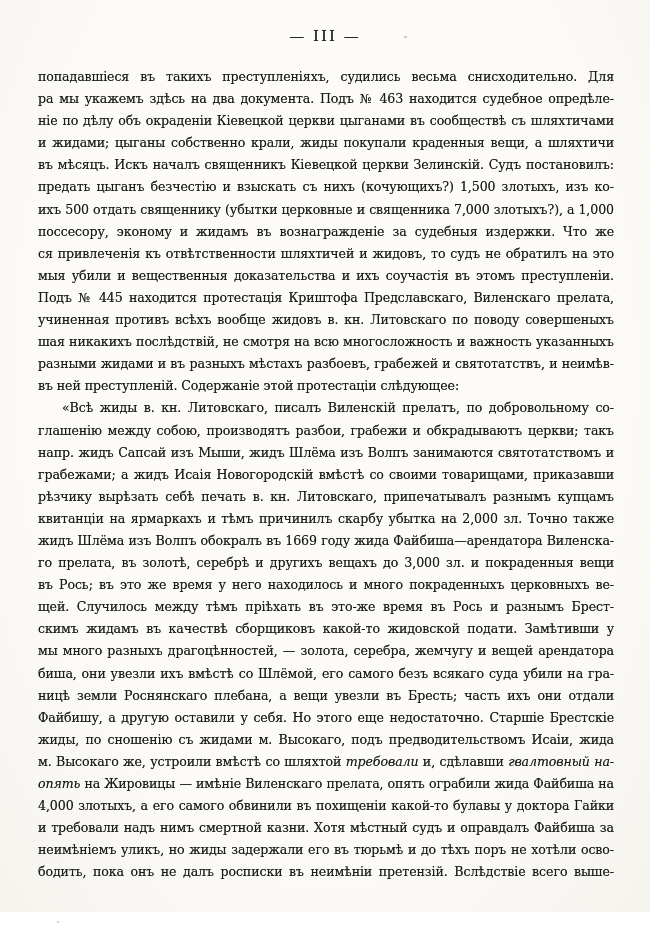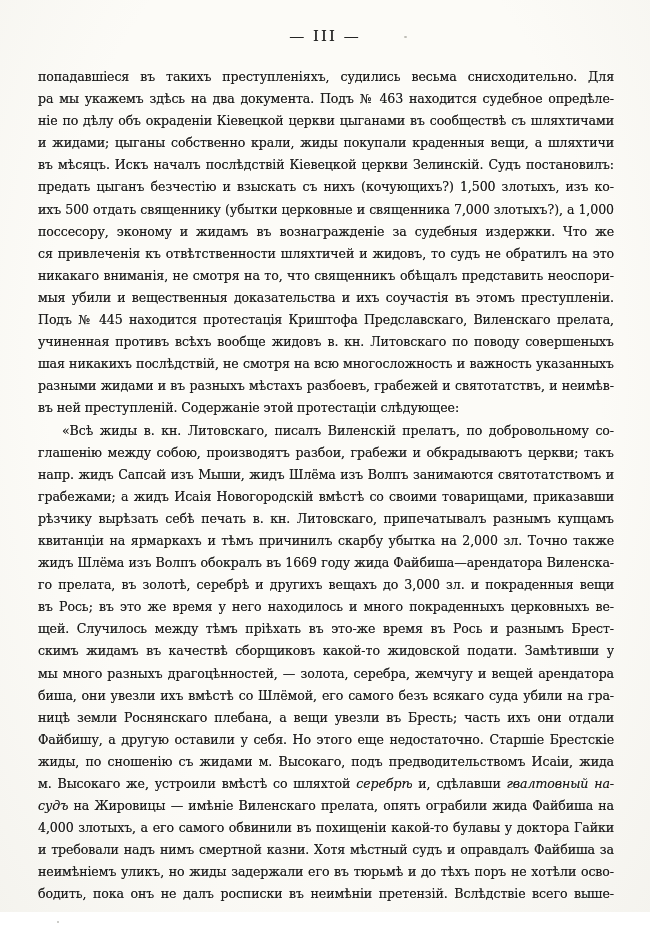--- a/index.html
+++ b/index.html
@@ -72,26 +72,25 @@
 
 <div class="page">
   <div class="pagenum">— III —</div>
   <div class="speck s1"></div>
   <div class="speck s2"></div>
   <div class="body-text">
       <div class="line"><span>попадавшіеся въ такихъ преступленіяхъ, судились весьма снисходительно. Для примѣ-</span></div>
       <div class="line"><span>ра мы укажемъ здѣсь на два документа. Подъ № 463 находится судебное опредѣле-</span></div>
       <div class="line"><span>ніе по дѣлу объ окраденіи Кіевецкой церкви цыганами въ сообществѣ съ шляхтичами</span></div>
       <div class="line"><span>и жидами; цыганы собственно крали, жиды покупали краденныя вещи, а шляхтичи</span></div>
-      <div class="line"><span>въ мѣсяцъ. Искъ началъ послѣдствій Кіевецкой церкви Зелинскій. Судъ постановилъ:</span></div>
+      <div class="line"><span>въ мѣсяцъ. Искъ началъ священникъ Кіевецкой церкви Зелинскій. Судъ постановилъ:</span></div>
       <div class="line"><span>предать цыганъ безчестію и взыскать съ нихъ (кочующихъ?) 1,500 злотыхъ, изъ ко-</span></div>
       <div class="line"><span>ихъ 500 отдать священнику (убытки церковные и священника 7,000 злотыхъ?), а 1,000</span></div>
       <div class="line"><span>поссесору, эконому и жидамъ въ вознагражденіе за судебныя издержки. Что же касает-</span></div>
       <div class="line"><span>ся привлеченія къ отвѣтственности шляхтичей и жидовъ, то судъ не обратилъ на это</span></div>
-      <div class="line"><span>никакаго вниманія, не смотря на то, что священникъ обѣщалъ представить неоспори-</span></div>
       <div class="line"><span>мыя убили и вещественныя доказательства и ихъ соучастія въ этомъ преступленіи.</span></div>
       <div class="line"><span>Подъ № 445 находится протестація Криштофа Предславскаго, Виленскаго прелата,</span></div>
       <div class="line"><span>учиненная противъ всѣхъ вообще жидовъ в. кн. Литовскаго по поводу совершеныхъ</span></div>
       <div class="line"><span>шая никакихъ послѣдствій, не смотря на всю многосложность и важность указанныхъ</span></div>
       <div class="line"><span>разными жидами и въ разныхъ мѣстахъ разбоевъ, грабежей и святотатствъ, и неимѣв-</span></div>
       <div class="line ragged"><span>въ ней преступленій. Содержаніе этой протестаціи слѣдующее:</span></div>
       <div class="line indent"><span>«Всѣ жиды в. кн. Литовскаго, писалъ Виленскій прелатъ, по добровольному со-</span></div>
       <div class="line"><span>глашенію между собою, производятъ разбои, грабежи и обкрадываютъ церкви; такъ</span></div>
       <div class="line"><span>напр. жидъ Сапсай изъ Мыши, жидъ Шлёма изъ Волпъ занимаются святотатствомъ и</span></div>
       <div class="line"><span>грабежами; а жидъ Исаія Новогородскій вмѣстѣ со своими товарищами, приказавши</span></div>
@@ -100,20 +99,20 @@
       <div class="line"><span>жидъ Шлёма изъ Волпъ обокралъ въ 1669 году жида Файбиша—арендатора Виленска-</span></div>
       <div class="line"><span>го прелата, въ золотѣ, серебрѣ и другихъ вещахъ до 3,000 зл. и покраденныя вещи свезъ</span></div>
       <div class="line"><span>въ Рось; въ это же время у него находилось и много покраденныхъ церковныхъ ве-</span></div>
       <div class="line"><span>щей. Случилось между тѣмъ пріѣхать въ это-же время въ Рось и разнымъ Брест-</span></div>
       <div class="line"><span>скимъ жидамъ въ качествѣ сборщиковъ какой-то жидовской подати. Замѣтивши у Шлё-</span></div>
       <div class="line"><span>мы много разныхъ драгоцѣнностей, — золота, серебра, жемчугу и вещей арендатора Фай-</span></div>
       <div class="line"><span>биша, они увезли ихъ вмѣстѣ со Шлёмой, его самого безъ всякаго суда убили на гра-</span></div>
       <div class="line"><span>ницѣ земли Роснянскаго плебана, а вещи увезли въ Бресть; часть ихъ они отдали</span></div>
       <div class="line"><span>Файбишу, а другую оставили у себя. Но этого еще недостаточно. Старшіе Брестскіе</span></div>
       <div class="line"><span>жиды, по сношенію съ жидами м. Высокаго, подъ предводительствомъ Исаіи, жида изъ</span></div>
-      <div class="line"><span>м. Высокаго же, устроили вмѣстѣ со шляхтой </span><span class="it">серебрѣ</span><span> и, сдѣлавши </span><span class="it">гвалтовный на-</span></div>
-      <div class="line"><span class="it">судъ</span><span> на Жировицы — имѣніе Виленскаго прелата, опять ограбили жида Файбиша на</span></div>
+      <div class="line"><span>м. Высокаго же, устроили вмѣстѣ со шляхтой </span><span class="it">требовали</span><span> и, сдѣлавши </span><span class="it">гвалтовный на-</span></div>
+      <div class="line"><span class="it">опять</span><span> на Жировицы — имѣніе Виленскаго прелата, опять ограбили жида Файбиша на</span></div>
       <div class="line"><span>4,000 злотыхъ, а его самого обвинили въ похищеніи какой-то булавы у доктора Гайки</span></div>
       <div class="line"><span>и требовали надъ нимъ смертной казни. Хотя мѣстный судъ и оправдалъ Файбиша за</span></div>
       <div class="line"><span>неимѣніемъ уликъ, но жиды задержали его въ тюрьмѣ и до тѣхъ поръ не хотѣли осво-</span></div>
       <div class="line"><span>бодить, пока онъ не далъ росписки въ неимѣніи претензій. Вслѣдствіе всего выше-</span></div>
     </div>
 </div>
 
 </body></html>

